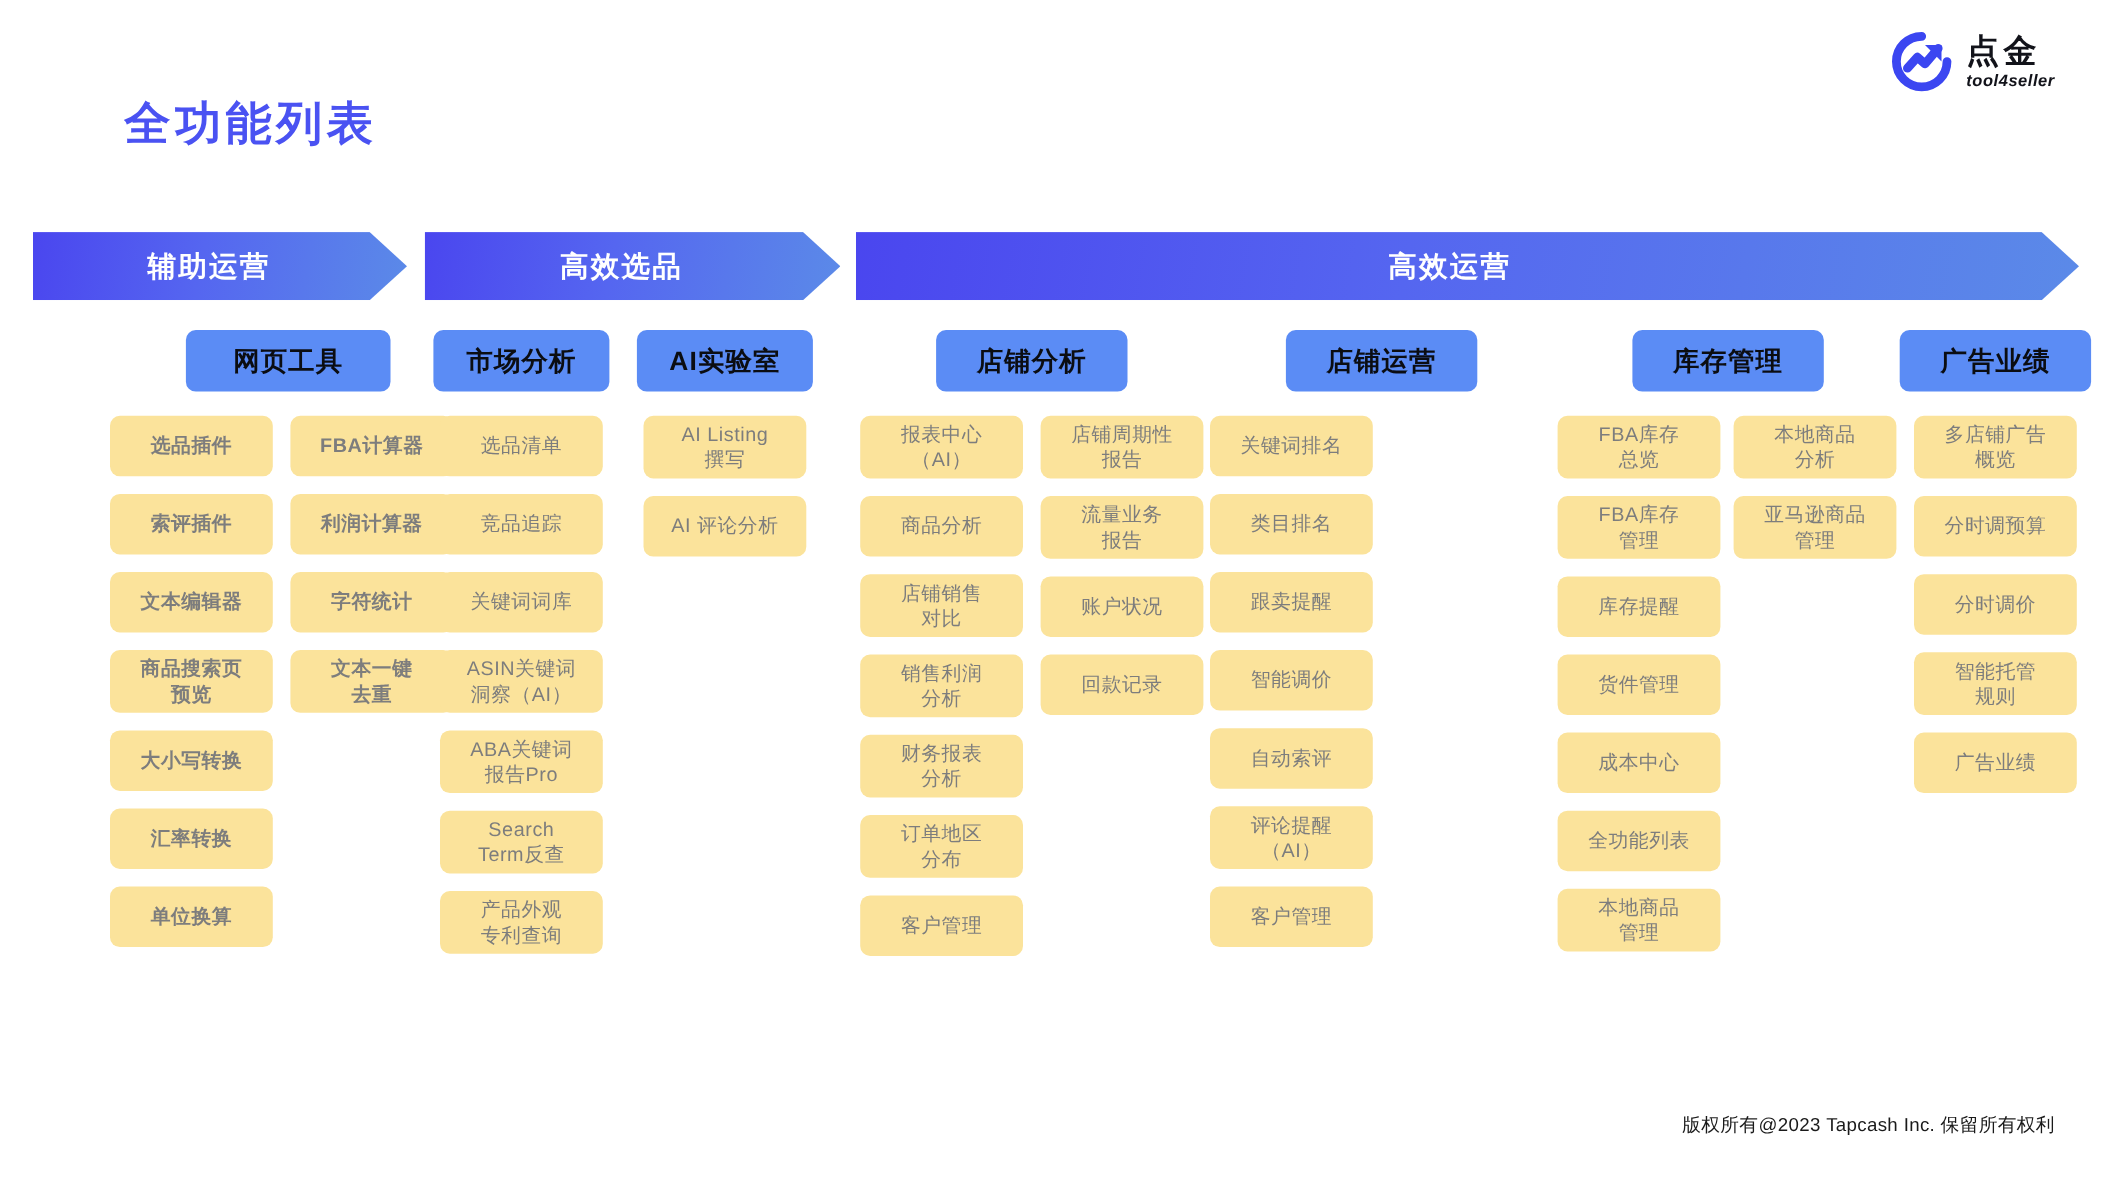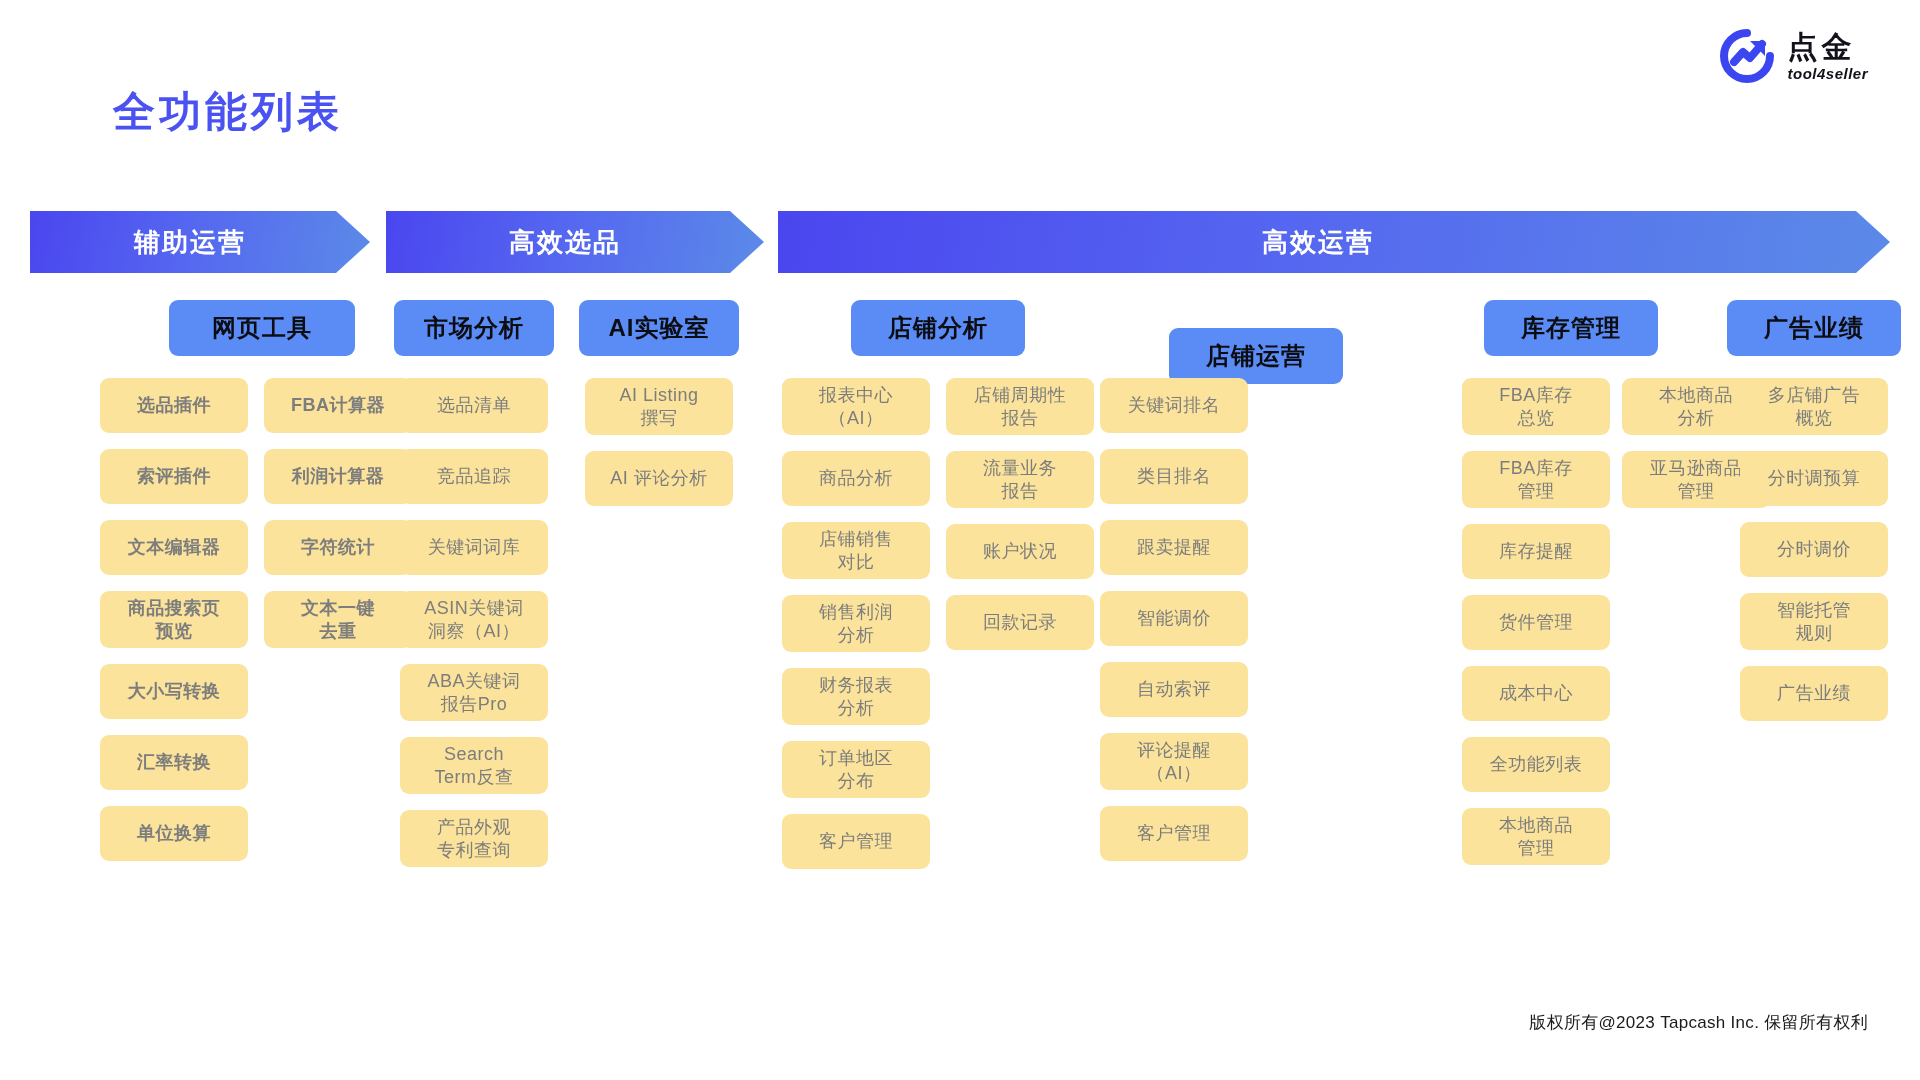--- a/index.html
+++ b/index.html
@@ -160,36 +160,36 @@
         </div>
         <div class="col">
           <div class="card t2">店铺周期性<br>报告</div>
           <div class="card t2">流量业务<br>报告</div>
           <div class="card">账户状况</div>
           <div class="card">回款记录</div>
         </div>
       </div>
     </div>
     <div class="group" style="left: 0px;">
-      <div class="cat-btn" style="width: 174px; left: 1169px; margin-top: 28px;">店铺运营</div>
+      <div class="cat-btn" style="width: 174px; left: 1169px;">店铺运营</div>
       <div class="cols" style="left: 1100px;">
         <div class="col">
           <div class="card">关键词排名</div>
           <div class="card">类目排名</div>
           <div class="card">跟卖提醒</div>
           <div class="card">智能调价</div>
           <div class="card">自动索评</div>
           <div class="card t2">评论提醒<br>（AI）</div>
           <div class="card">客户管理</div>
         </div>
       </div>
     </div>
     <div class="group" style="left: 0px;">
       <div class="cat-btn" style="width: 174px; left: 1484px;">库存管理</div>
-      <div class="cols" style="left: 1462px; gap: 12px;">
+      <div class="cols" style="left: 1416px; gap: 12px;">
         <div class="col">
           <div class="card t2">FBA库存<br>总览</div>
           <div class="card t2">FBA库存<br>管理</div>
           <div class="card">库存提醒</div>
           <div class="card">货件管理</div>
           <div class="card">成本中心</div>
           <div class="card">全功能列表</div>
           <div class="card t2">本地商品<br>管理</div>
         </div>
         <div class="col">

